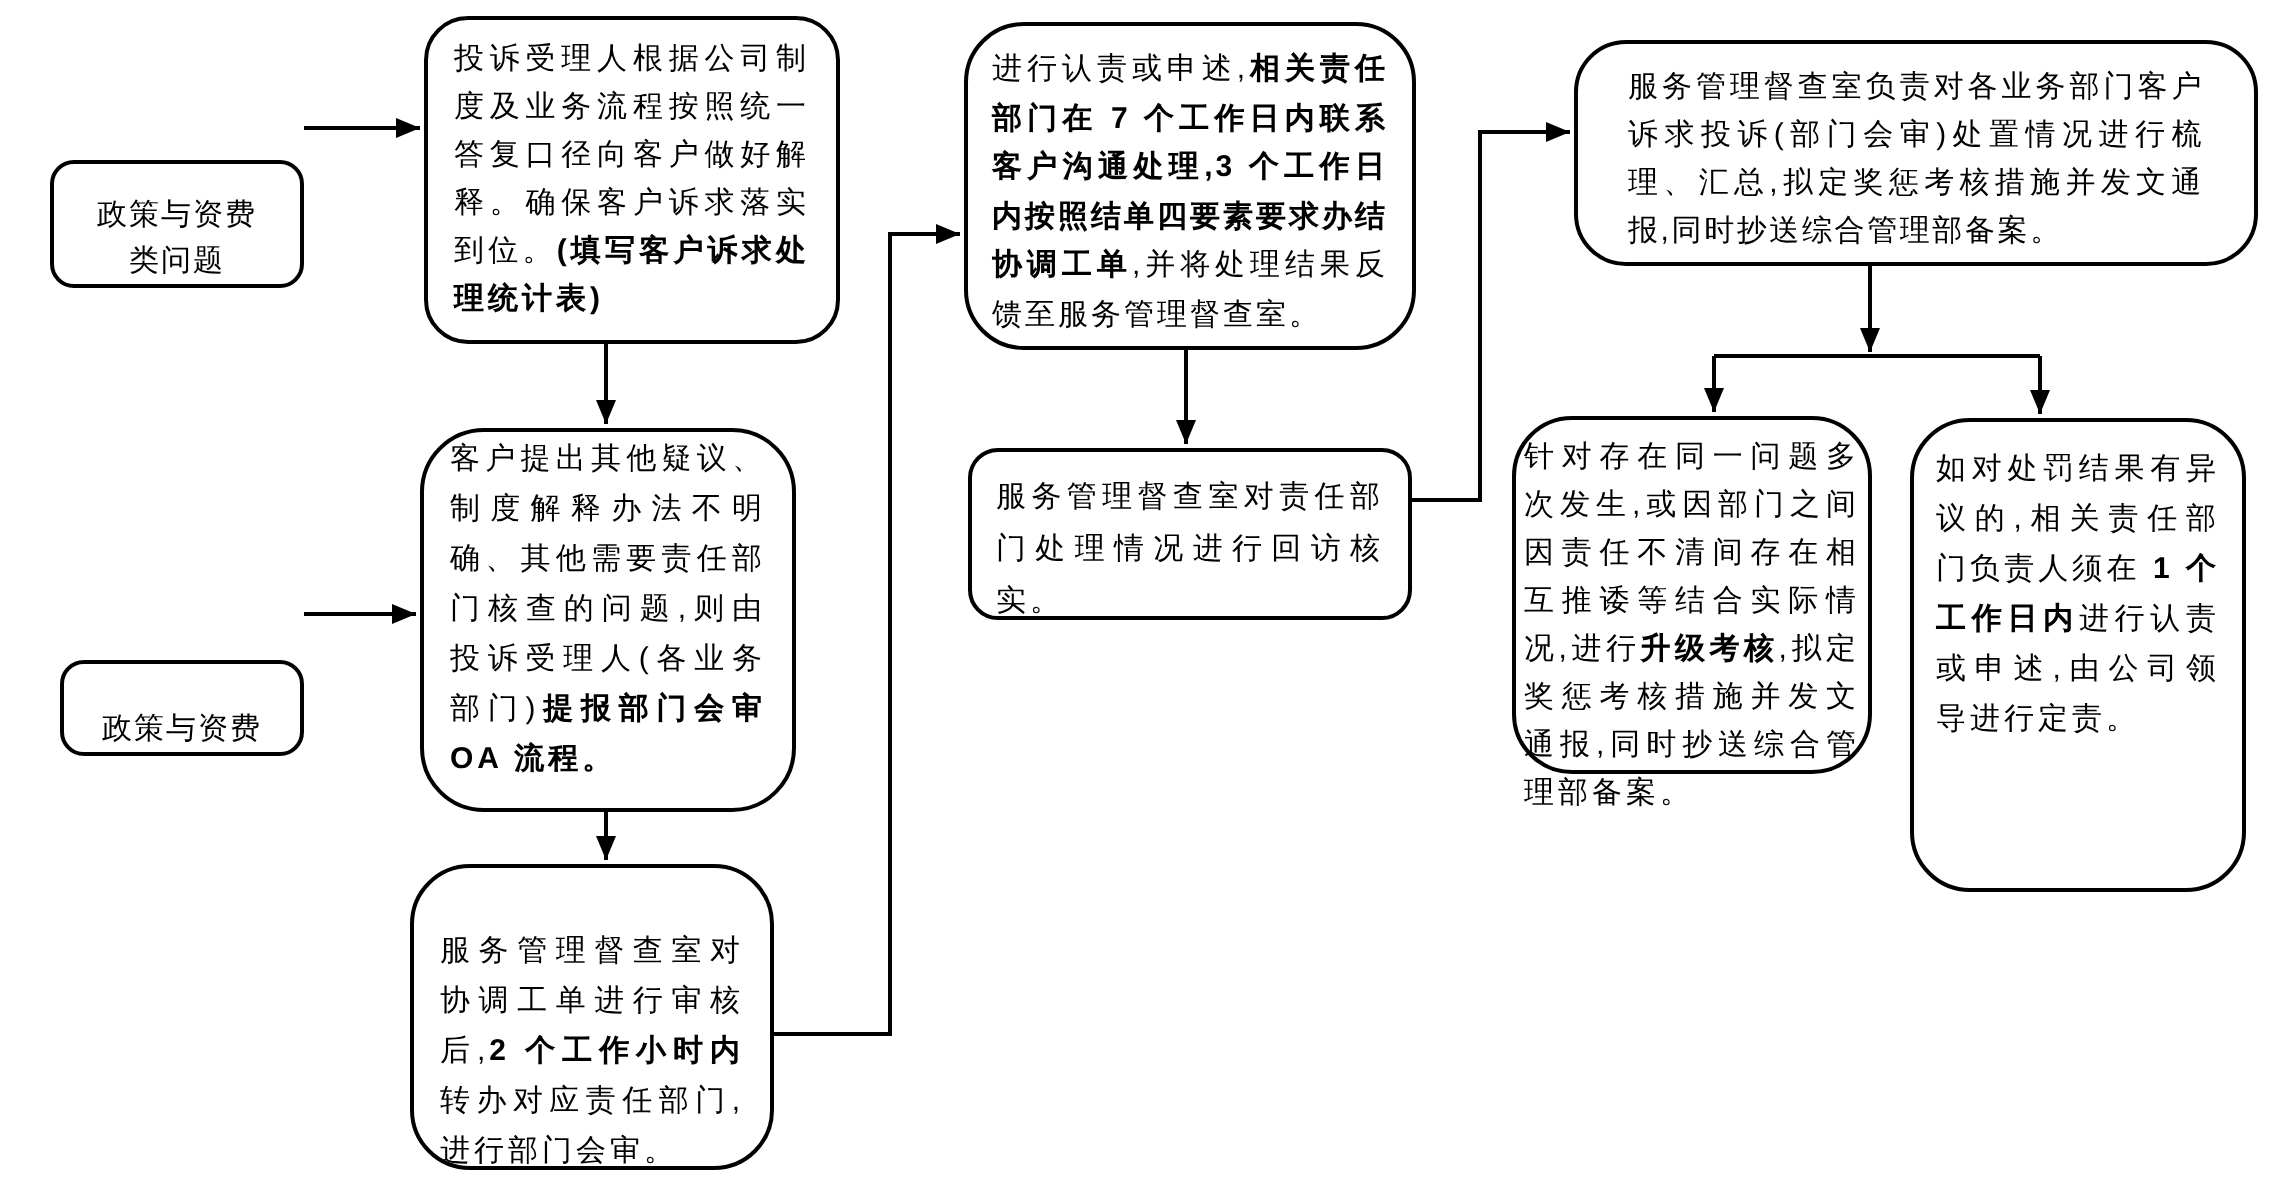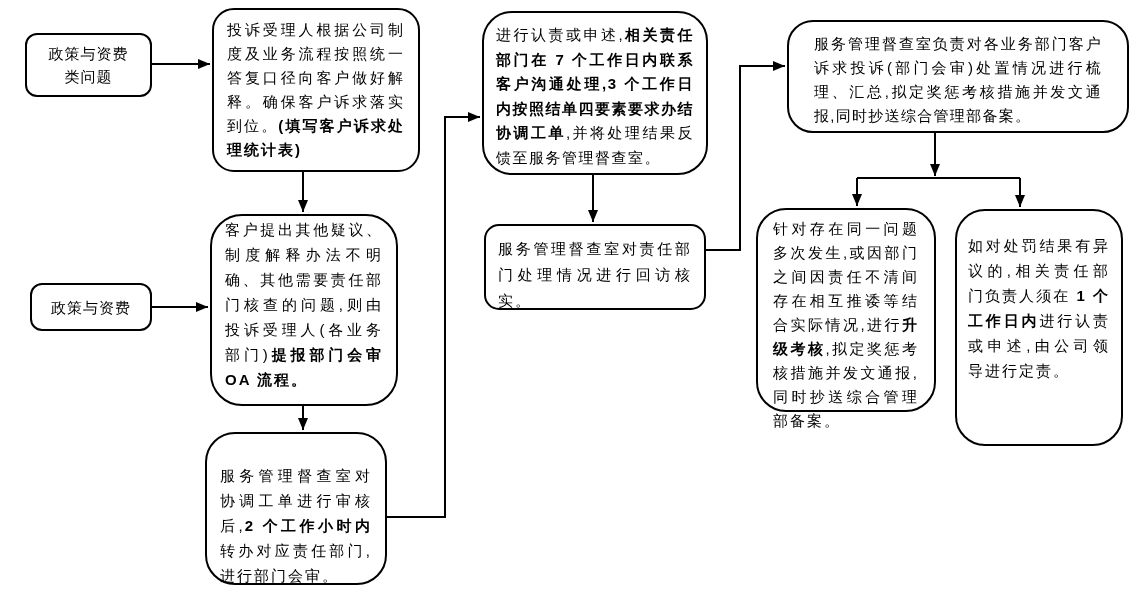--- a/index.html
+++ b/index.html
@@ -9,34 +9,34 @@
     overflow:hidden;
   }
   .edges{position:absolute;left:0;top:0;width:1138px;height:601px;}
   .node{
     position:absolute;box-sizing:border-box;background:#ffffff;
     border:2px solid #000;font-size:15px;line-height:25px;
     text-align:justify;word-break:break-all;letter-spacing:1.5px;
   }
   .node b{font-weight:bold;}
   .label{
-    display:flex;align-items:center;justify-content:center;
-    text-align:center;white-space:pre-line;letter-spacing:1px;line-height:23px;
+    display:flex;align-items:flex-end;justify-content:center;
+    text-align:center;white-space:pre-line;letter-spacing:1px;line-height:23px;margin-top:47px;
   }
   
   #b1 {left:25px;  top:33px;  width:127px;height:64px; border-radius:12px;}
   #b2 {left:212px; top:8px;   width:208px;height:164px;border-radius:22px;padding:8px 13px;line-height:24px;letter-spacing:2px;}
   #b3 {left:30px;  top:283px; width:122px;height:48px; border-radius:12px;}
   #b4 {left:210px; top:214px; width:188px;height:192px;border-radius:32px;padding:1px 13px;letter-spacing:2px;}
   #b5 {left:205px; top:432px; width:182px;height:153px;border-radius:30px;padding:29px 13px;letter-spacing:2px;}
   #b6 {left:482px; top:11px;  width:226px;height:164px;border-radius:30px;padding:10px 12px;line-height:24.5px;letter-spacing:1.5px;}
   #b7 {left:484px; top:224px; width:222px;height:86px; border-radius:15px;padding:10px 12px;line-height:26px;letter-spacing:2px;}
   #b8 {left:787px; top:20px;  width:342px;height:113px;border-radius:26px;padding:10px 25px;line-height:24px;letter-spacing:1.3px;}
-  #b9 {left:756px; top:208px; width:180px;height:204px;border-radius:30px;padding:7px 15px;line-height:24px;letter-spacing:2px;}
-  #b10{left:955px; top:209px; width:168px;height:237px;border-radius:30px;padding:22px 11px;letter-spacing:2px;}
+  #b9 {left:756px; top:208px; width:180px;height:179px;border-radius:30px;padding:7px 4px;line-height:24px;letter-spacing:2px;}
+  #b10{left:955px; top:209px; width:168px;height:237px;border-radius:30px;padding:11px 11px;letter-spacing:2px;}
 </style>
 </head>
 <body>
 
 <div class="canvas">
 
   <svg class="edges" width="1138" height="601" viewBox="0 0 1138 601" fill="none" stroke="#000" stroke-width="2">
     <defs>
       <marker id="ah" markerWidth="13" markerHeight="11" refX="12" refY="5" orient="auto" markerUnits="userSpaceOnUse">
         <path d="M0,0 L12,5 L0,10 Z" fill="#000" stroke="none"></path>

